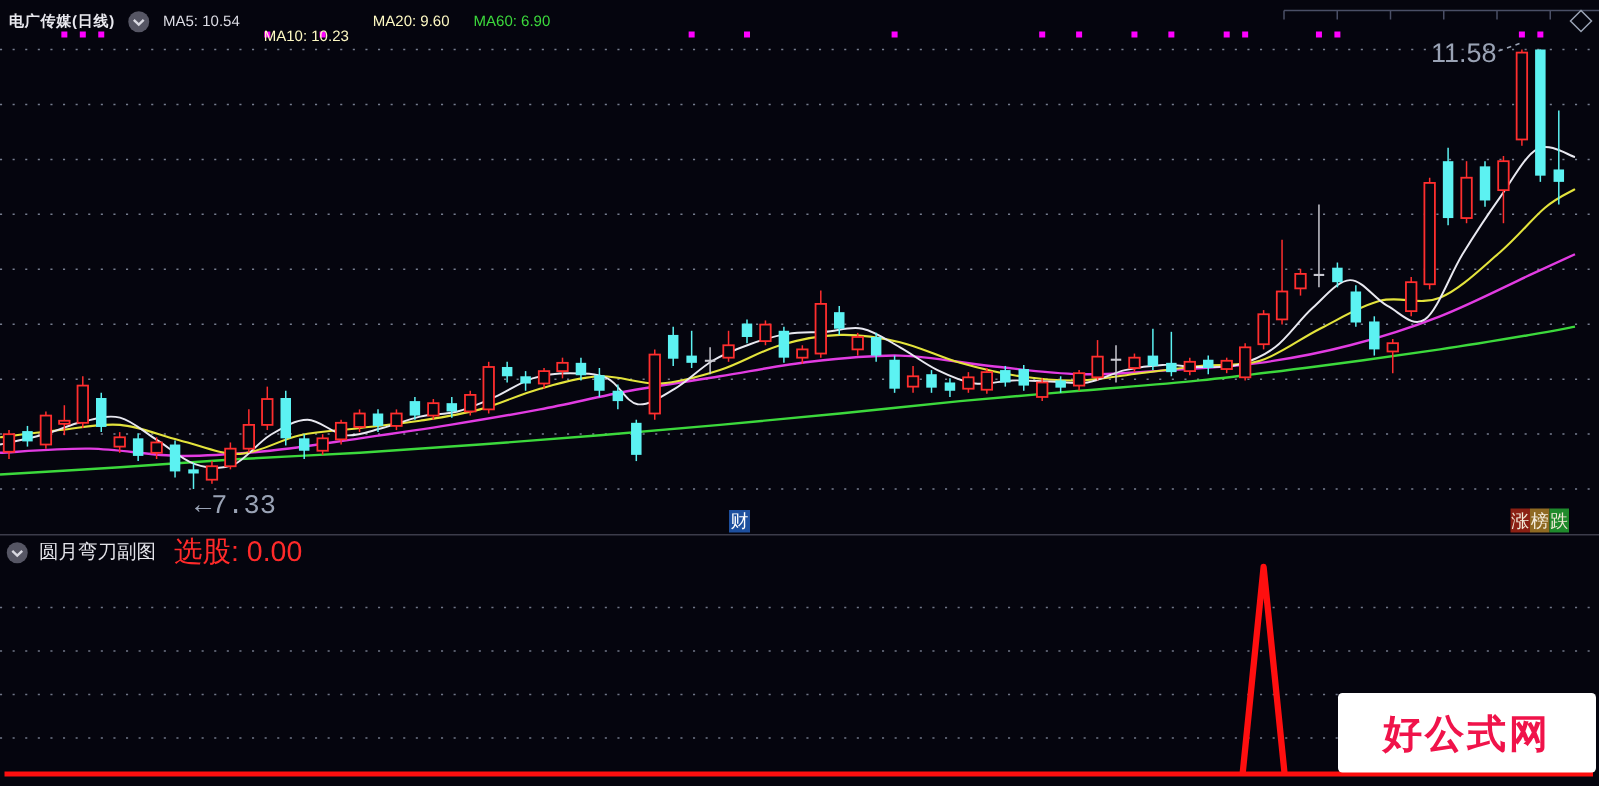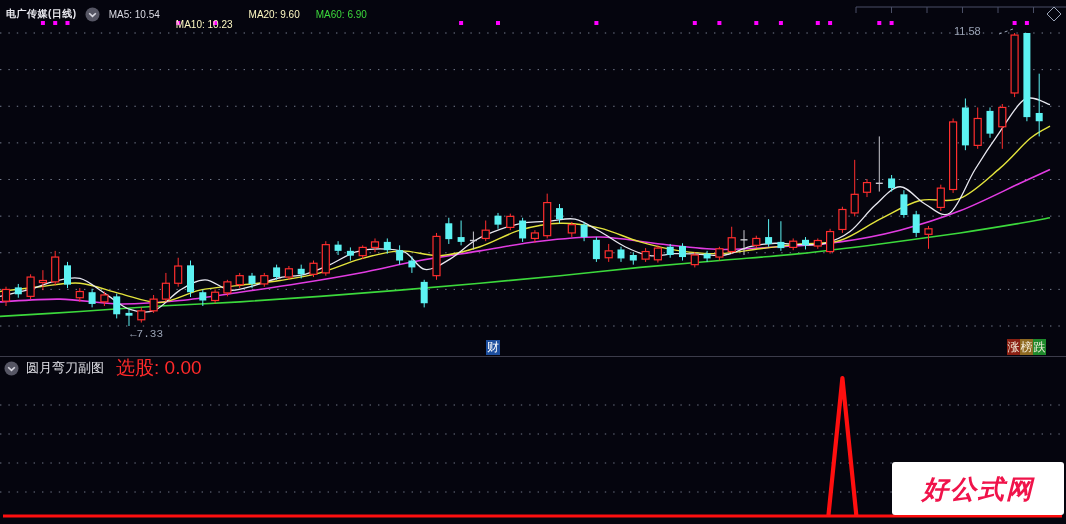--- a/index.html
+++ b/index.html
@@ -5,34 +5,34 @@
   html,body{margin:0;padding:0;background:#06060f;}
   .stage{position:relative;width:1066px;height:524px;background:#05050e;overflow:hidden;
          font-family:"Liberation Sans","DejaVu Sans",sans-serif;}
   #chart-svg{position:absolute;left:0;top:0;z-index:1;}
   .hdr{position:absolute;left:6px;top:5px;z-index:3;display:flex;align-items:center;height:18px;white-space:nowrap;}
   .title{color:#e8e8ee;font-size:10px;font-weight:700;letter-spacing:.5px;}
   .chev{display:inline-flex;margin:0 9px 0 8px;cursor:pointer;}
   .ma{font-size:10px;margin-right:16px;}
   .ma i{font-style:normal;} .ma b{font-weight:400;}
   .c-white{color:#dcdce4;} .c-yellow{color:#fef9c3;margin-top:21px;} .c-magenta{color:#fef9c3;} .c-green{color:#3cd93c;}
-  .plabel{position:absolute;z-index:3;color:#9aa3b5;font-size:11px;}
+  .plabel{position:absolute;z-index:3;color:#9aa3b5;font-size:18px;}
   .plabel.high{left:954px;top:25px;}
   .plabel.low{left:130px;top:328px;font-family:Liberation Mono, monospace;}
   .badge-cai{position:absolute;z-index:3;left:486px;top:340px;background:#1d4f9e;color:#fff;
              font-size:12px;line-height:15px;padding:0 1px;cursor:pointer;}
   .corner-badges{position:absolute;z-index:3;left:1007px;top:339px;display:flex;cursor:pointer;}
   .corner-badges span{font-size:12px;line-height:16px;width:13px;text-align:center;color:#f2ead8;}
   .b-rise{background:#8b2013;} .b-board{background:#8f6a22;} .b-fall{background:#1f8a2c;color:#fff;}
   .sep{position:absolute;z-index:2;left:0;top:356px;width:1066px;height:1px;background:#3c3c4a;}
   .sub-hdr{position:absolute;z-index:3;left:4px;top:359px;display:flex;align-items:center;height:18px;white-space:nowrap;}
   .sub-title{color:#e4e4ea;font-size:13px;font-weight:400;margin-left:7px;}
   .sub-metric{margin-left:12px;font-size:19px;color:#ff2a2a;}
   .watermark{position:absolute;z-index:4;left:892px;top:462px;width:172px;height:53px;background:#ffffff;
-             border-radius:3px;display:flex;flex-direction:column;align-items:center;justify-content:center;cursor:pointer;font-style:italic;}
+             border-radius:3px;display:flex;flex-direction:column;align-items:center;justify-content:center;cursor:pointer;}
   .wm-title{color:#f0134a;font-size:26px;font-weight:900;line-height:26px;letter-spacing:2px;}
   .wm-url{color:#3d35bd;font-size:15px;font-weight:800;line-height:17px;}
 </style>
 </head>
 <body>
 
 <div class="stage">
 
   <svg id="chart-svg" width="1066" height="524">
       <line x1="0" y1="33" x2="1066" y2="33" stroke="#8a92a6" stroke-width="1" stroke-dasharray="1.4 7" opacity="0.85"></line>

